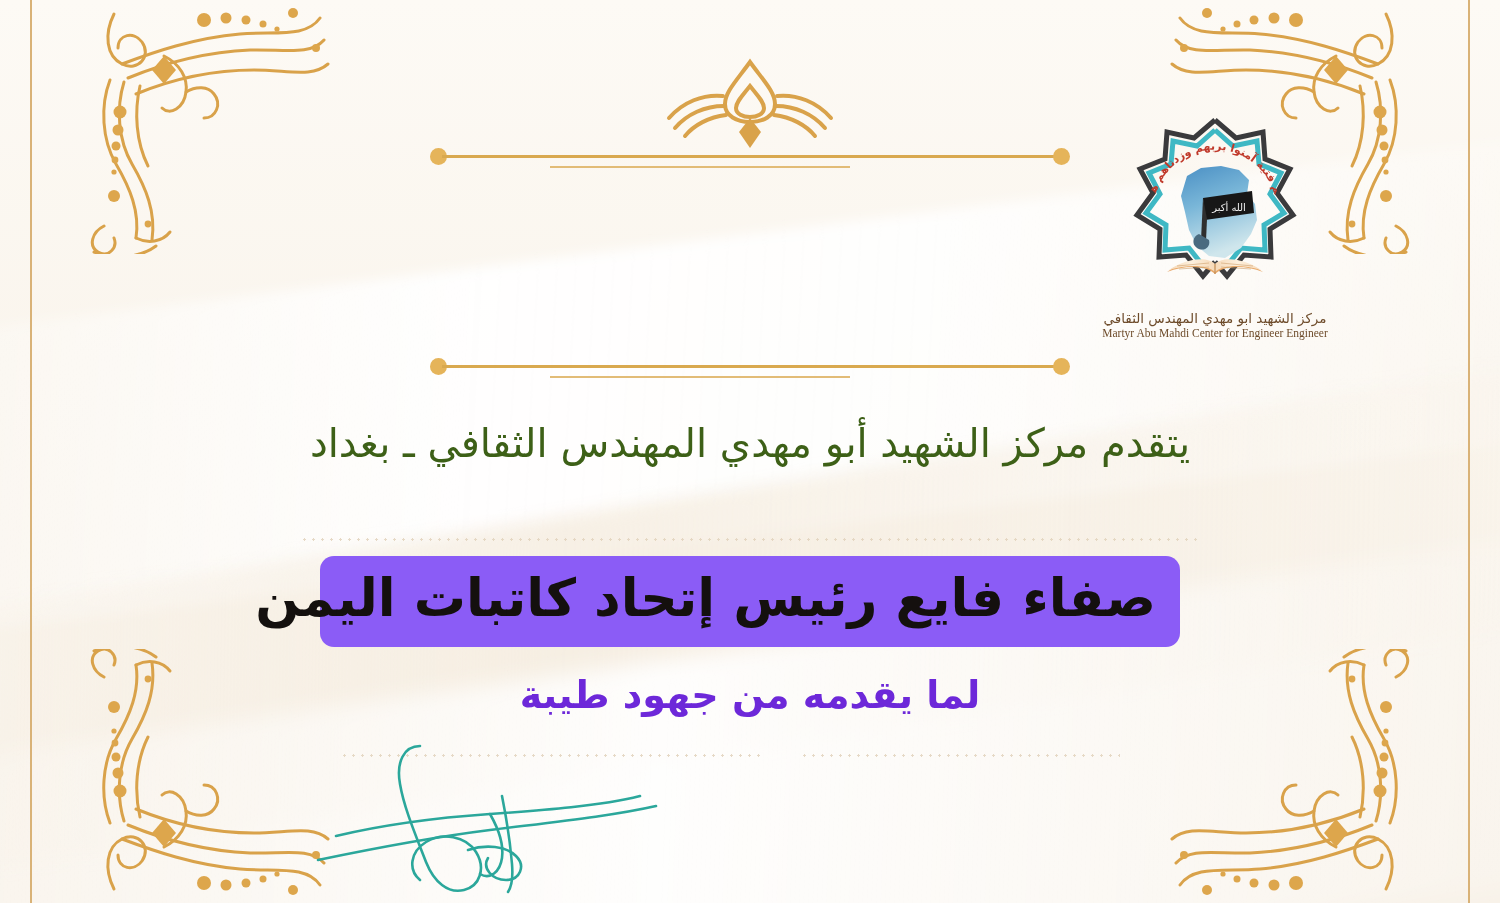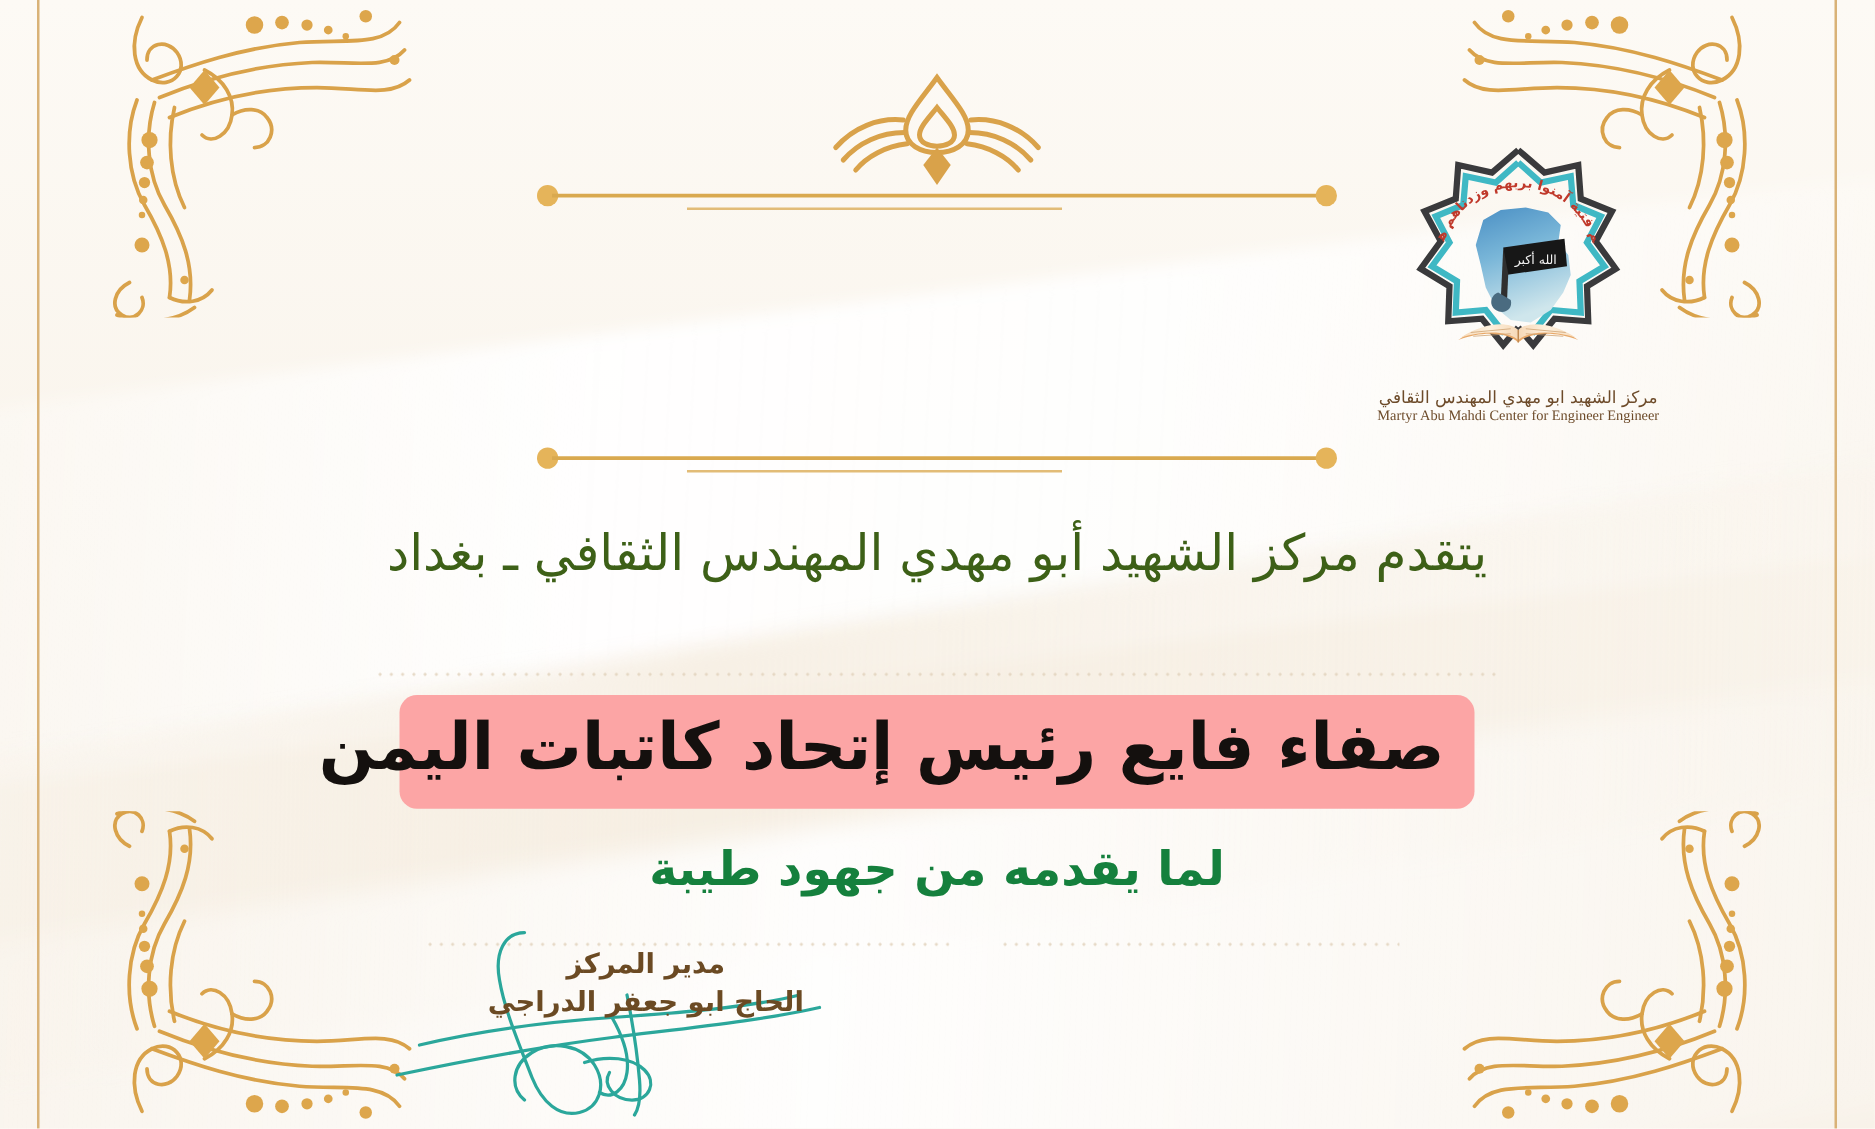--- a/index.html
+++ b/index.html
@@ -189,21 +189,21 @@
   .dots-sig-r { top: 754px; left: 800px; width: 320px; }
 
   
   .recipient {
     position: absolute;
     top: 556px;
     left: 320px;
     width: 860px;
     padding: 10px 24px 16px;
     box-sizing: border-box;
-    background: #fca5a5;
+    background: #8b5cf6;
     border-radius: 14px;
     text-align: center;
     direction: rtl;
   }
   .recipient-text {
     font-size: 52px;
     font-weight: bold;
     color: #14100e;
     line-height: 1.25;
     white-space: nowrap;
@@ -211,21 +211,21 @@
 
   
   .closing {
     position: absolute;
     top: 673px;
     left: 0;
     right: 0;
     text-align: center;
     font-size: 38px;
     font-weight: bold;
-    color: #15803d;
+    color: #6d28d9;
     direction: rtl;
   }
 
   
   .signature-block {
     position: absolute;
     top: 758px;
     left: 352px;
     width: 330px;
     text-align: center;
@@ -528,18 +528,14 @@
         <path d="M36 96 C 78 86, 132 78, 190 74 C 246 70, 300 66, 340 56"></path>
         <path d="M18 120 C 66 110, 126 98, 190 90 C 254 82, 312 76, 356 66"></path>
         <path d="M190 74 C 198 88, 204 104, 202 118 C 200 132, 190 140, 180 134"></path>
         <path d="M202 56 C 206 76, 210 100, 212 124 C 213 136, 212 146, 208 152"></path>
         <path d="M168 110 C 186 104, 206 106, 216 116 C 226 126, 220 140, 206 140
                  C 192 140, 182 128, 188 118"></path>
       </g>
     </svg>
   </div>
 
-  <div class="signature-block">
-    <div class="sig-role">مدير المركز</div>
-    <div class="sig-name">الحاج ابو جعفر الدراجي</div>
-  </div>
 
 </div>
 
 </body></html>

